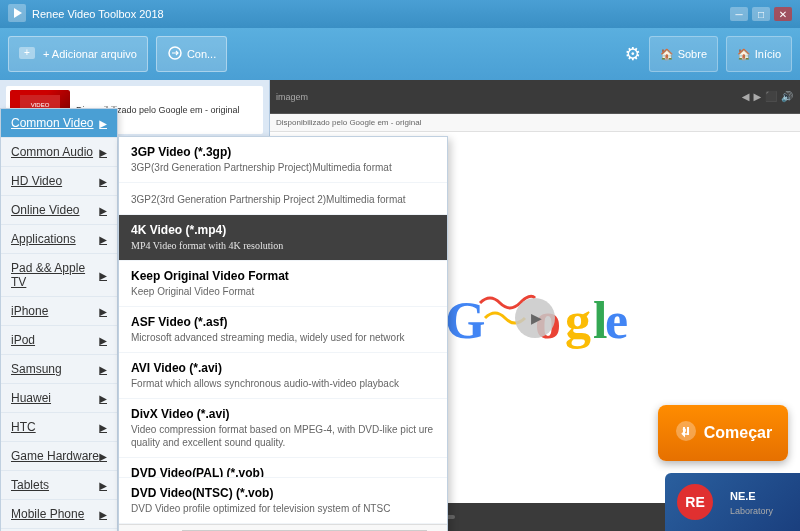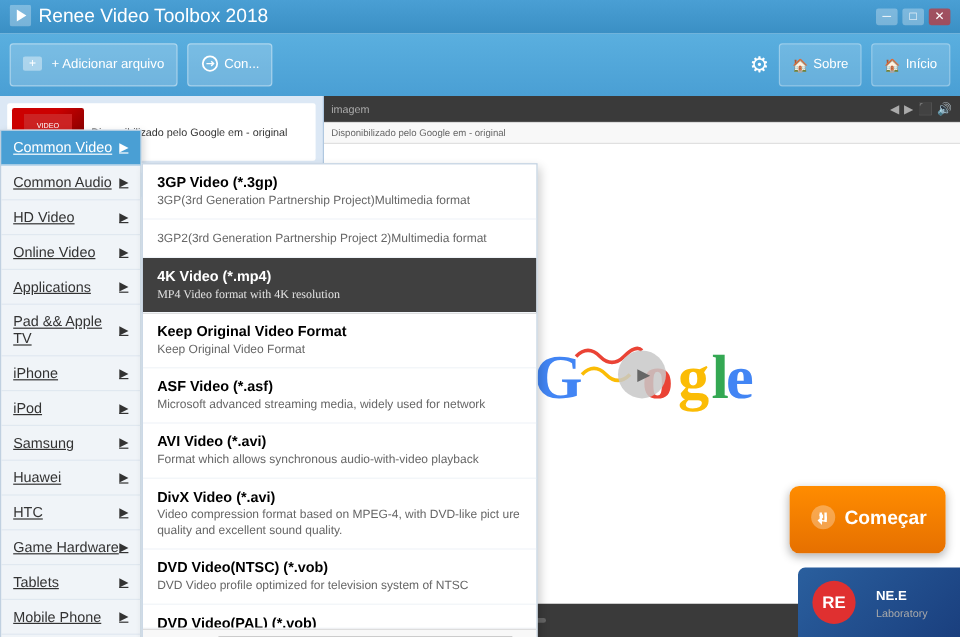--- a/index.html
+++ b/index.html
@@ -232,21 +232,21 @@
 </head>
 <body>
 
 <div class="title-bar">
   <span style="font-size:14px; margin-right:6px;">
     <svg width="18" height="18" viewBox="0 0 18 18">
         <rect width="18" height="18" rx="2" fill="white" opacity="0.3"></rect>
         <polygon points="6,4 14,9 6,14" fill="white"></polygon>
       </svg>
   </span>
-  <span style="font-size:16px; color:white;">Renee Video Toolbox 2018</span>
+  <span style="font-size:11px; color:white;">Renee Video Toolbox 2018</span>
   <div class="title-bar-controls" style="margin-left:auto;">
     <button class="title-bar-btn">─</button>
     <button class="title-bar-btn">□</button>
     <button class="title-bar-btn" style="background:rgba(200,50,50,0.7);">✕</button>
   </div>
 </div>
 
 <div class="toolbar">
   <button class="toolbar-btn">
     <span>
@@ -300,21 +300,21 @@
     </div>
 
     <div class="action-btns">
       <button class="action-btn-red">Limpar lista</button>
       <button class="action-btn-blue">Re...</button>
     </div>
   </div>
 
   <div style="flex:1; display:flex; flex-direction:column; background:#2a2a2a;">
 
-    <div style="background:#3a3a3a; height:22px; display:flex; align-items:center; padding:0 6px; gap:4px; border-bottom:1px solid #555;">
+    <div style="background:#3a3a3a; height:34px; display:flex; align-items:center; padding:0 6px; gap:4px; border-bottom:1px solid #555;">
       <span style="color:#aaa; font-size:9px;">imagem</span>
       <span style="color:#aaa; font-size:10px; margin-left:auto;">◀</span>
       <span style="color:#aaa; font-size:10px;">▶</span>
       <span style="color:#aaa; font-size:10px;">⬛</span>
       <span style="color:#aaa; font-size:10px;">🔊</span>
     </div>
 
     <div style="flex:1; display:flex; flex-direction:column; background:#fff;">
 
       <div style="height:18px; background:#f8f8f8; border-bottom:1px solid #e0e0e0; display:flex; align-items:center; padding:0 6px; font-size:8px; color:#666;">
@@ -452,27 +452,27 @@
     <div class="sub-menu-item">
       <div class="sub-item-title">AVI Video (*.avi)</div>
       <div class="sub-item-desc">Format which allows synchronous audio-with-video playback</div>
     </div>
 
     <div class="sub-menu-item">
       <div class="sub-item-title">DivX Video (*.avi)</div>
       <div class="sub-item-desc">Video compression format based on MPEG-4, with DVD-like pict ure quality and excellent sound quality.</div>
     </div>
 
+    <div class="sub-menu-item" style="overflow:hidden; max-height:20px;">
+      <div class="sub-item-title">DVD Video(PAL) (*.vob)</div>
+    </div>
+
     <div class="sub-menu-item">
       <div class="sub-item-title">DVD Video(NTSC) (*.vob)</div>
       <div class="sub-item-desc">DVD Video profile optimized for television system of NTSC</div>
-    </div>
-
-    <div class="sub-menu-item" style="overflow:hidden; max-height:20px;">
-      <div class="sub-item-title">DVD Video(PAL) (*.vob)</div>
     </div>
 
     <div class="sub-search">
       <span class="sub-search-label">pesquisar:</span>
       <input class="sub-search-input" type="text" placeholder="" style="">
       <span class="sub-search-clear">✕</span>
     </div>
   </div>
 
   <button class="start-btn" style="position:absolute; right:12px; bottom:70px;">

